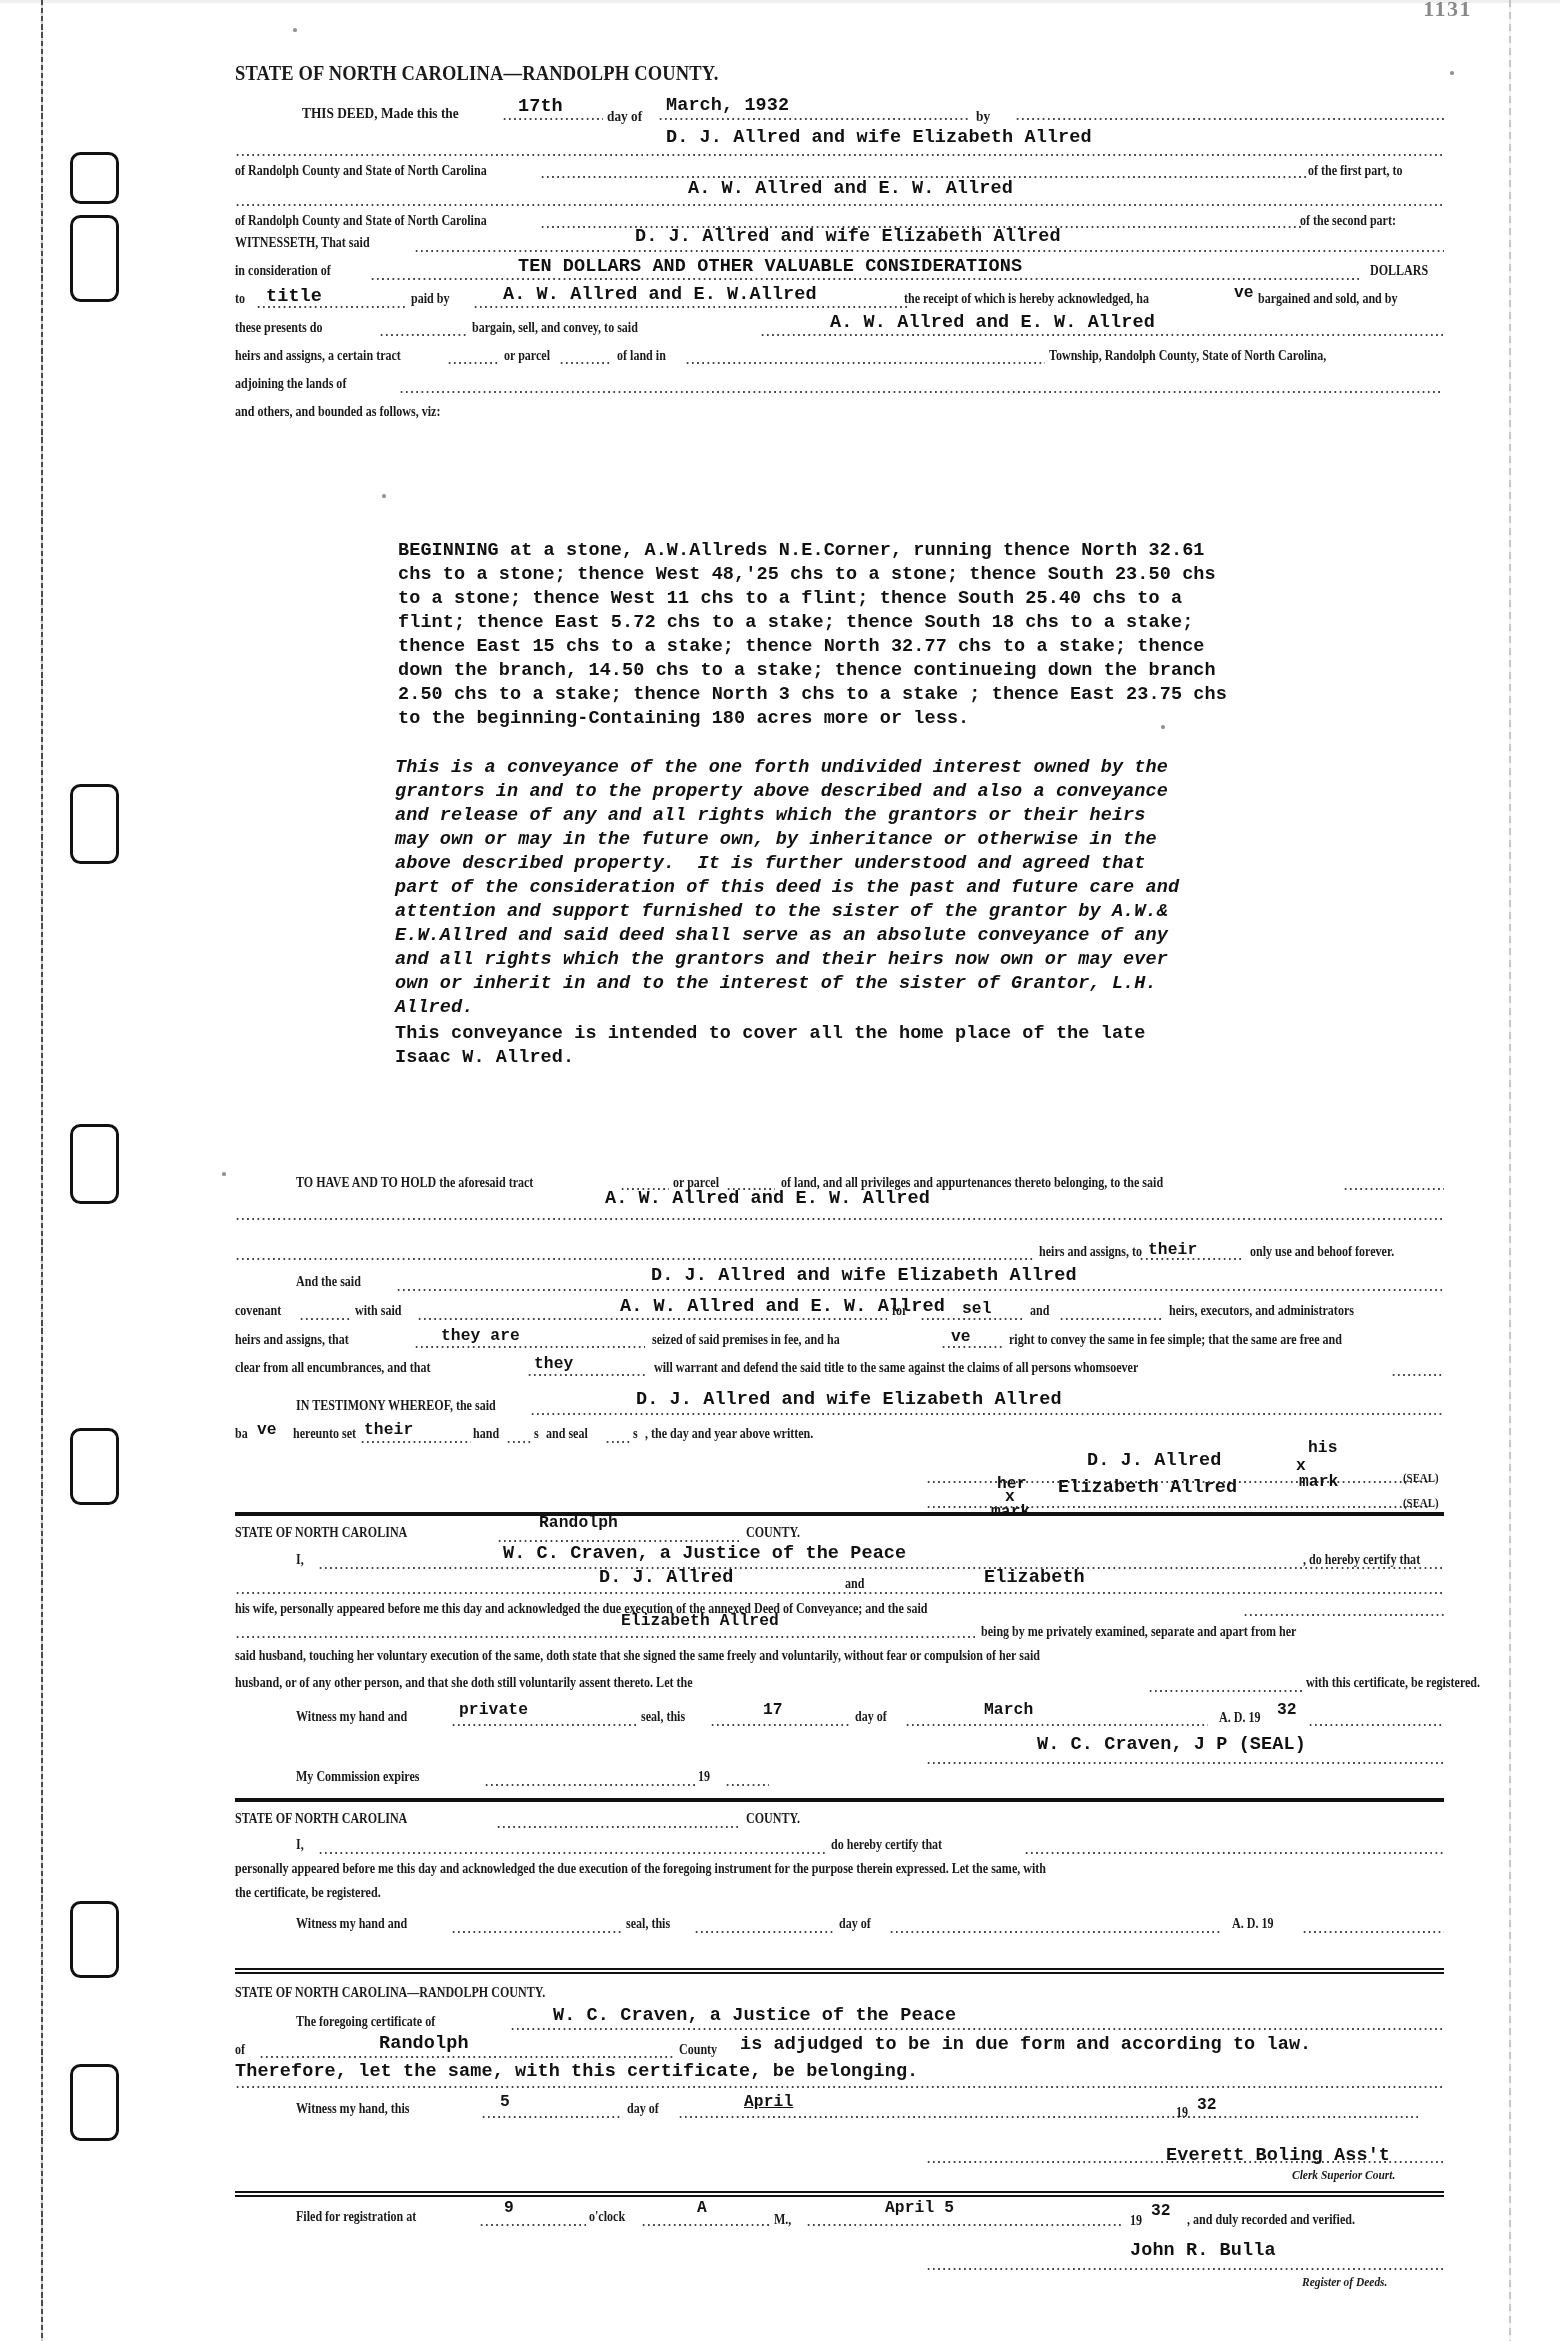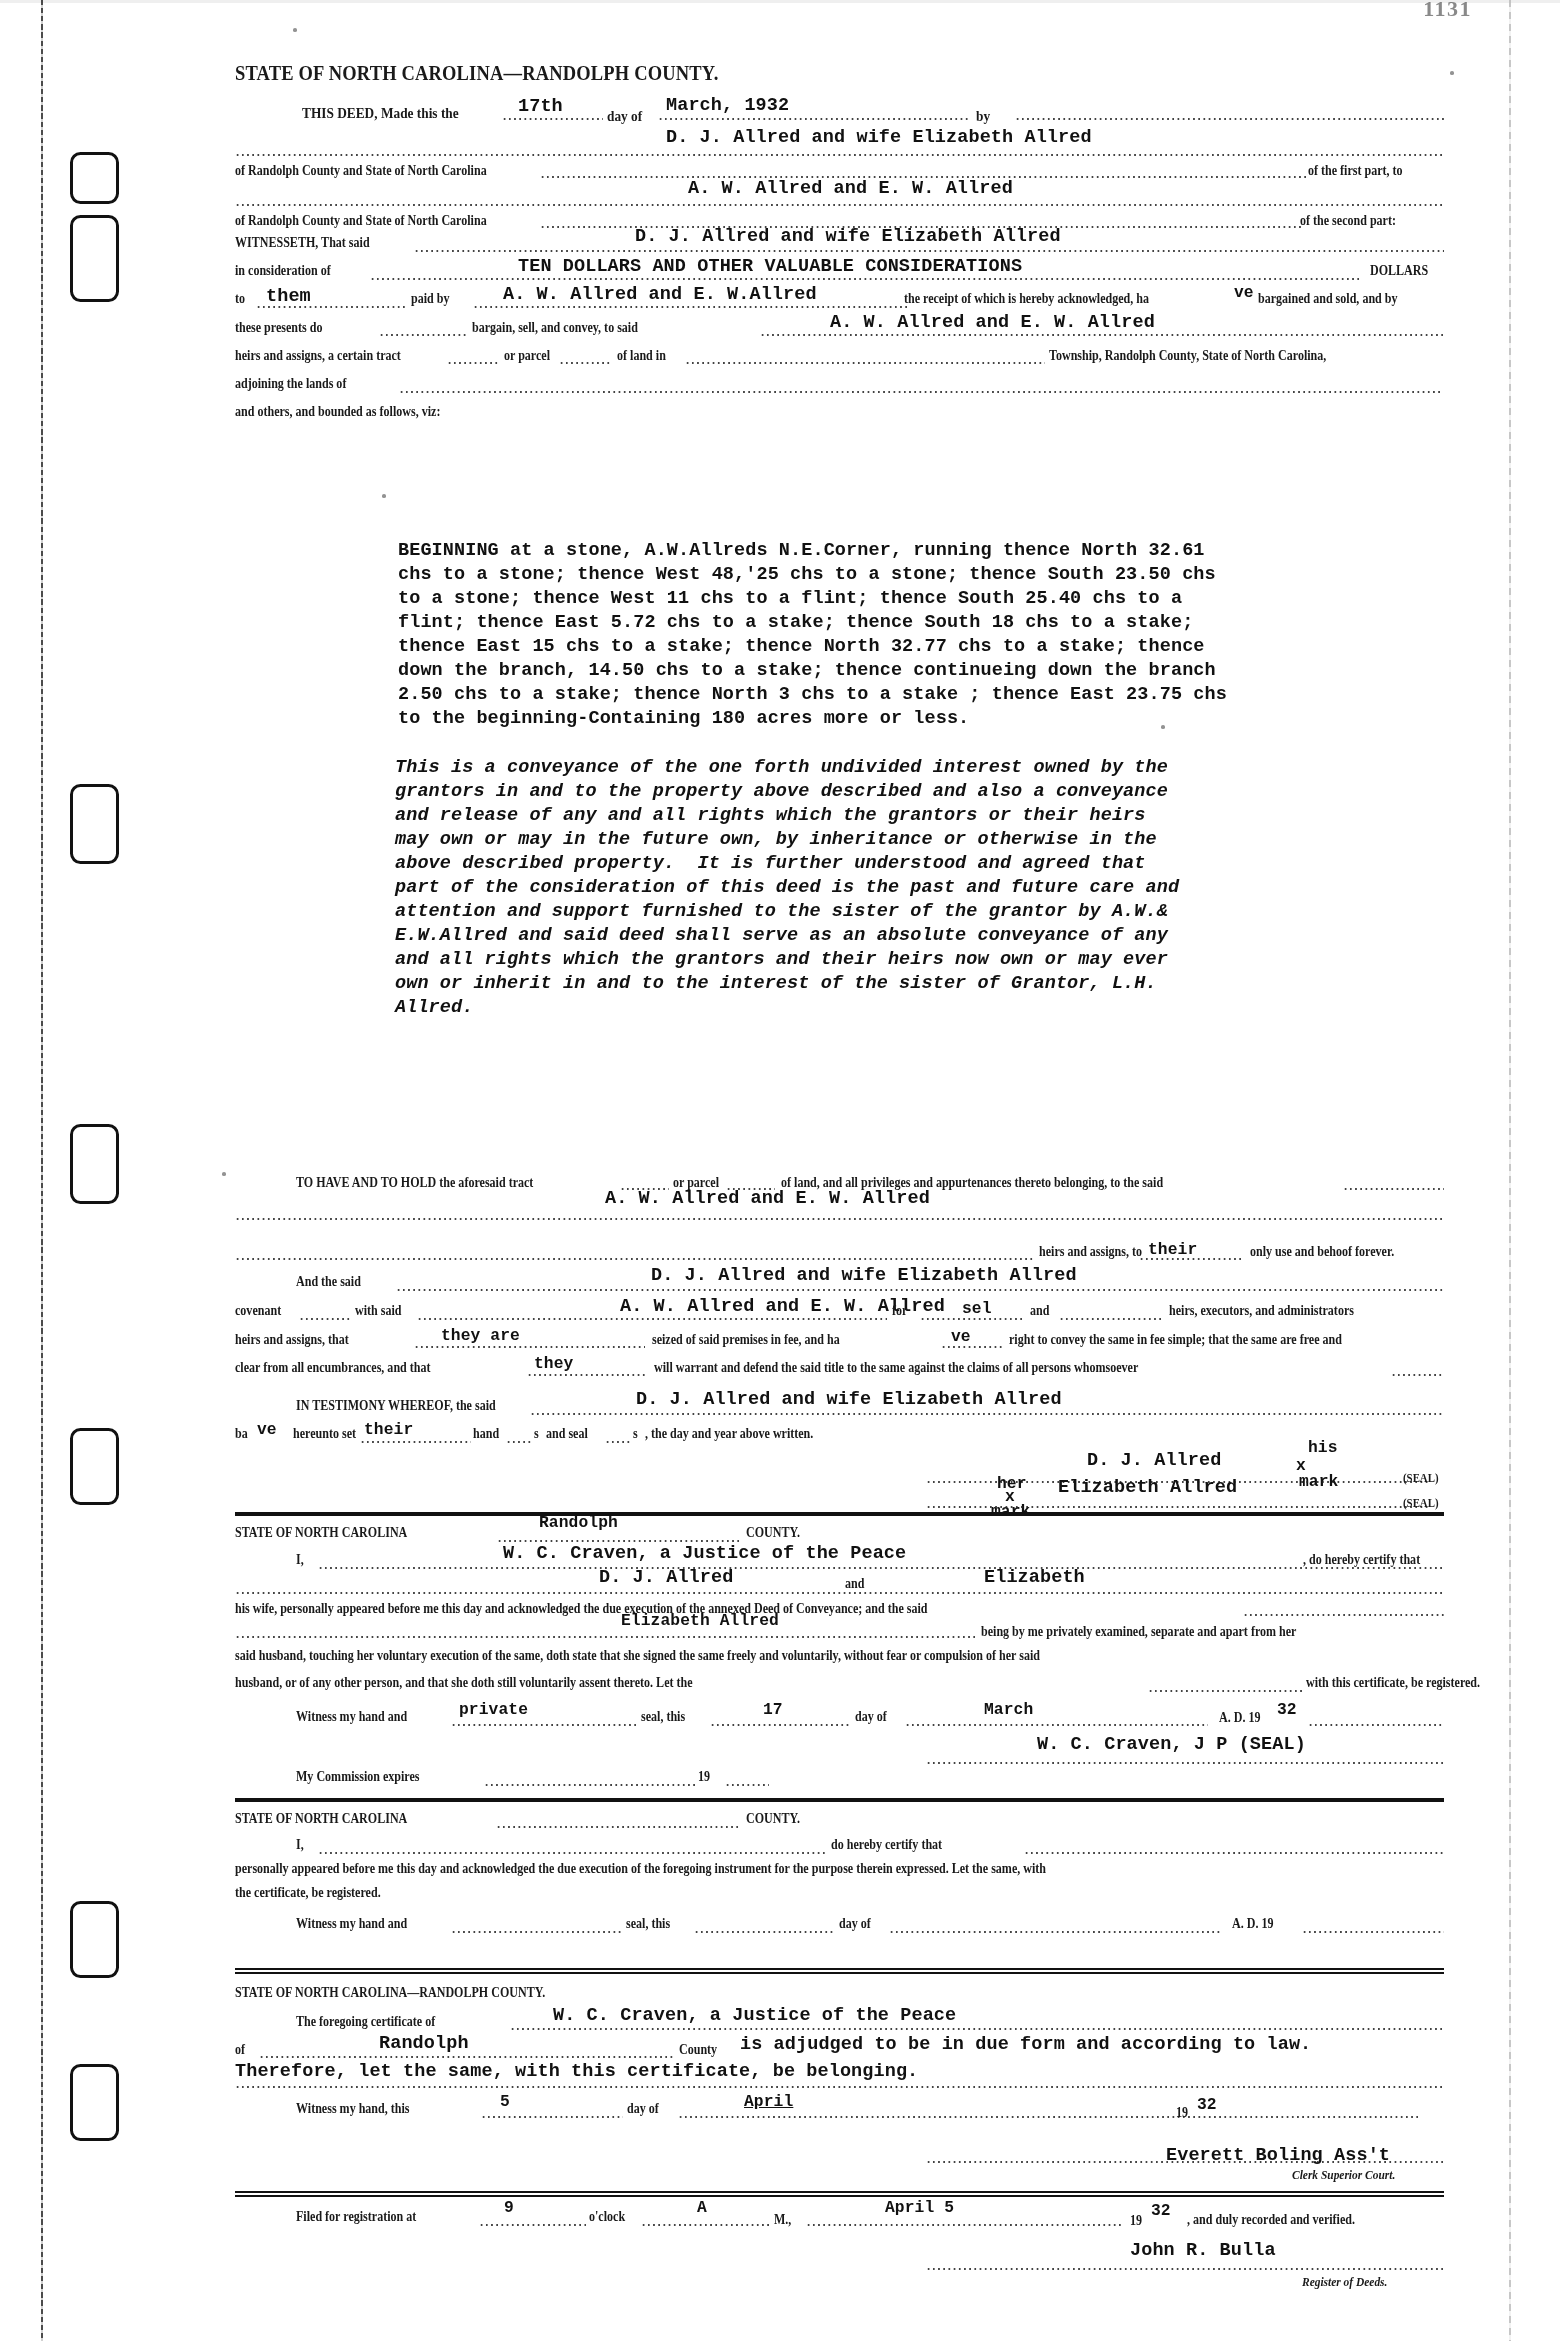--- a/index.html
+++ b/index.html
@@ -99,21 +99,21 @@
   <div class="dots" style="left:414px;top:250px;width:1030px;"></div>
   <div class="tw" style="left:635px;top:226px;">D. J. Allred and wife Elizabeth Allred</div>
 
   <div class="pf s13" style="left:235px;top:263px;">in consideration of</div>
   <div class="dots" style="left:370px;top:278px;width:991px;"></div>
   <div class="tw" style="left:518px;top:256px;">TEN DOLLARS AND OTHER VALUABLE CONSIDERATIONS</div>
   <div class="pf s13" style="left:1370px;top:263px;">DOLLARS</div>
 
   <div class="pf s13" style="left:235px;top:291px;">to</div>
   <div class="dots" style="left:256px;top:306px;width:152px;"></div>
-  <div class="tw" style="left:266px;top:286px;">them</div>
+  <div class="tw" style="left:266px;top:286px;">title</div>
   <div class="pf s13" style="left:411px;top:291px;">paid by</div>
   <div class="dots" style="left:473px;top:306px;width:435px;"></div>
   <div class="tw" style="left:503px;top:284px;">A. W. Allred and E. W.Allred</div>
   <div class="pf s13" style="left:904px;top:291px;">the receipt of which is hereby acknowledged, ha</div>
   <div class="tw sm" style="left:1234px;top:283px;">ve</div>
   <div class="pf s13" style="left:1258px;top:291px;">bargained and sold, and by</div>
 
   <div class="pf s13" style="left:235px;top:320px;">these presents do</div>
   <div class="dots" style="left:379px;top:334px;width:87px;"></div>
   <div class="pf s13" style="left:472px;top:320px;">bargain, sell, and convey, to said</div>
@@ -145,20 +145,22 @@
 grantors in and to the property above described and also a conveyance
 and release of any and all rights which the grantors or their heirs
 may own or may in the future own, by inheritance or otherwise in the
 above described property.  It is further understood and agreed that
 part of the consideration of this deed is the past and future care and
 attention and support furnished to the sister of the grantor by A.W.&amp;
 E.W.Allred and said deed shall serve as an absolute conveyance of any
 and all rights which the grantors and their heirs now own or may ever
 own or inherit in and to the interest of the sister of Grantor, L.H.
 Allred.</div>
+  <div class="tw body" style="left:395px;top:1022px;">This conveyance is intended to cover all the home place of the late
+Isaac W. Allred.</div>
 
   <div class="pf s13" style="left:296px;top:1175px;">TO HAVE AND TO HOLD the aforesaid tract</div>
   <div class="dots" style="left:620px;top:1188px;width:49px;"></div>
   <div class="pf s13" style="left:673px;top:1175px;">or parcel</div>
   <div class="dots" style="left:726px;top:1188px;width:49px;"></div>
   <div class="pf s13" style="left:781px;top:1175px;">of land, and all privileges and appurtenances thereto belonging, to the said</div>
   <div class="dots" style="left:1343px;top:1188px;width:101px;"></div>
 
   <div class="tw" style="left:605px;top:1188px;">A. W. Allred and E. W. Allred</div>
   <div class="dots" style="left:235px;top:1218px;width:1209px;"></div>

